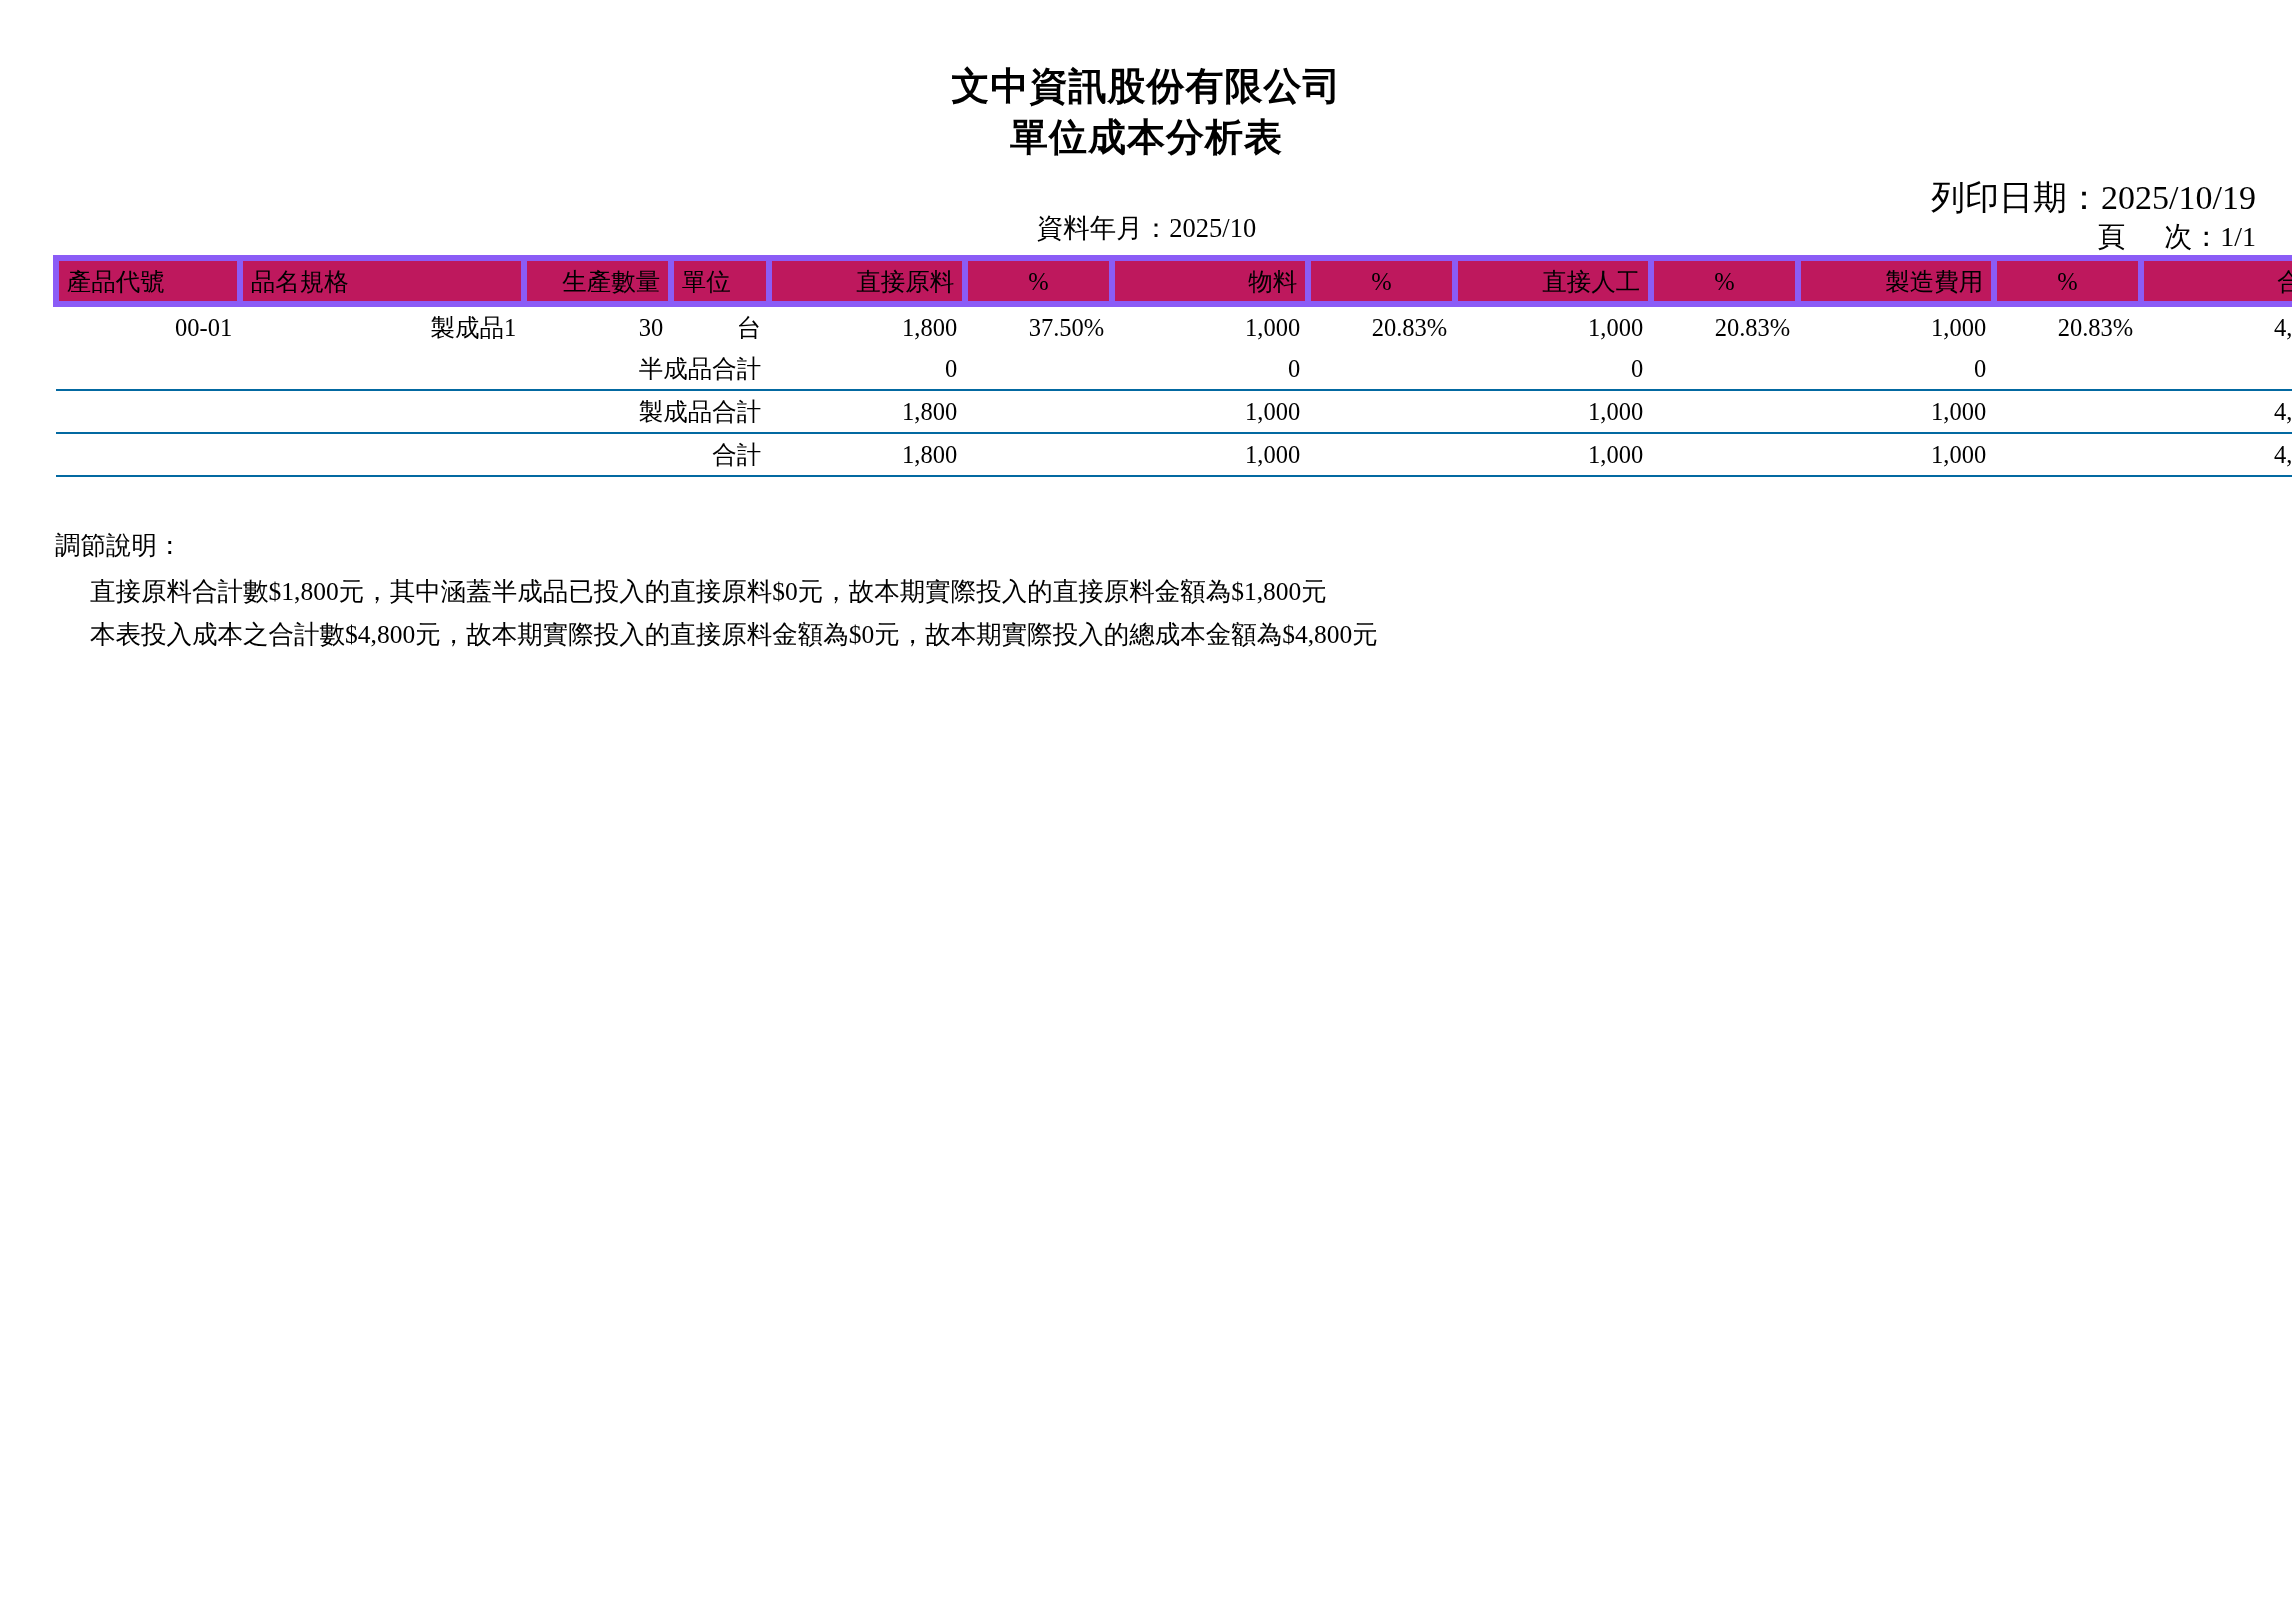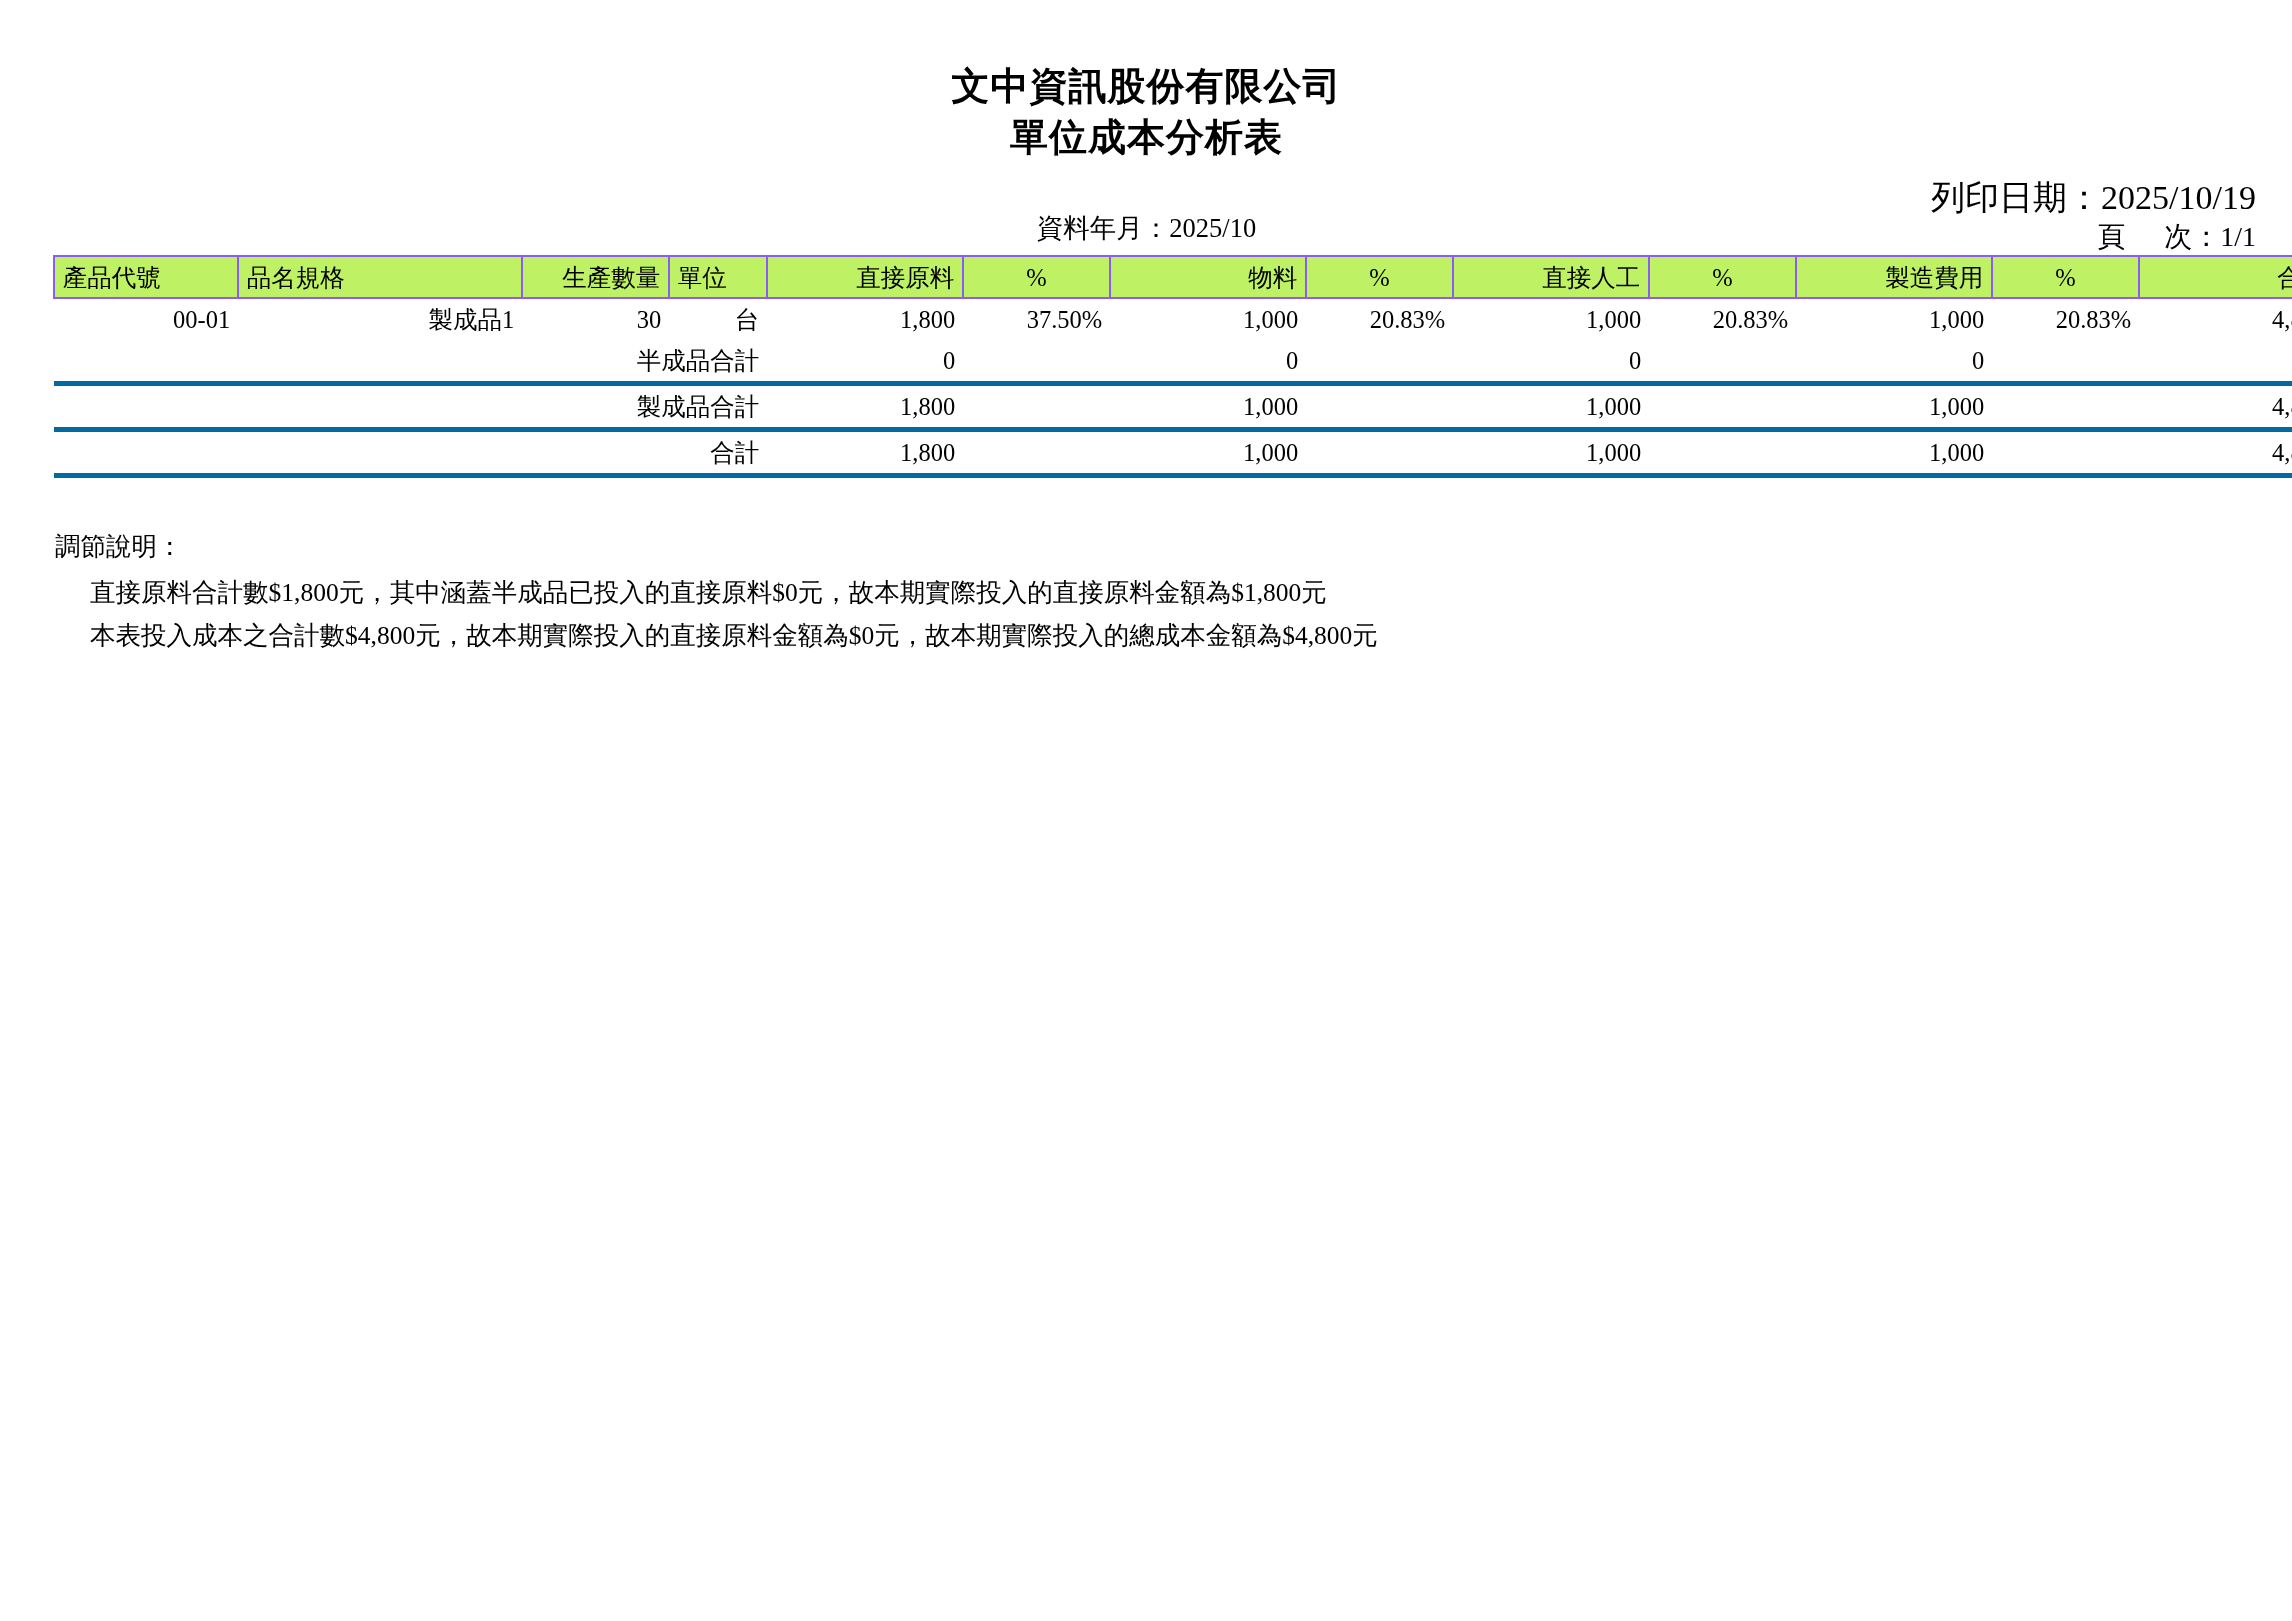--- a/index.html
+++ b/index.html
@@ -76,40 +76,40 @@
   .table-wrap {
     margin: 13.7px 37px 0 53px;
   }
   table.cost {
     border-collapse: collapse;
     width: 2202px;
     table-layout: fixed;
     font-size: 24.5px;
   }
   table.cost th {
-    background: #bef264;
-    border: 2px solid #8b5cf6;
+    background: #be185d;
+    border: 6px solid #8b5cf6;
     font-weight: normal;
     font-size: 24.5px;
     padding: 3.9px 7.8px;
     height: 33px;
     line-height: 29px;
     white-space: nowrap;
   }
   table.cost td {
     padding: 3.9px 7.8px;
     height: 33px;
     line-height: 29px;
     white-space: nowrap;
     border: none;
     font-size: 24.5px;
   }
   tr.data-row td,
   tr.sum-row td {
-    border-bottom: 5px solid #0369a1;
+    border-bottom: 2px solid #0369a1;
   }
   tr.data-row td {
     border-bottom: none;
   }
   .hdr-left   { text-align: left; }
   .hdr-right  { text-align: right; }
   .hdr-center { text-align: center; }
   .c-left   { text-align: right; }
   .c-right  { text-align: right; }
 

